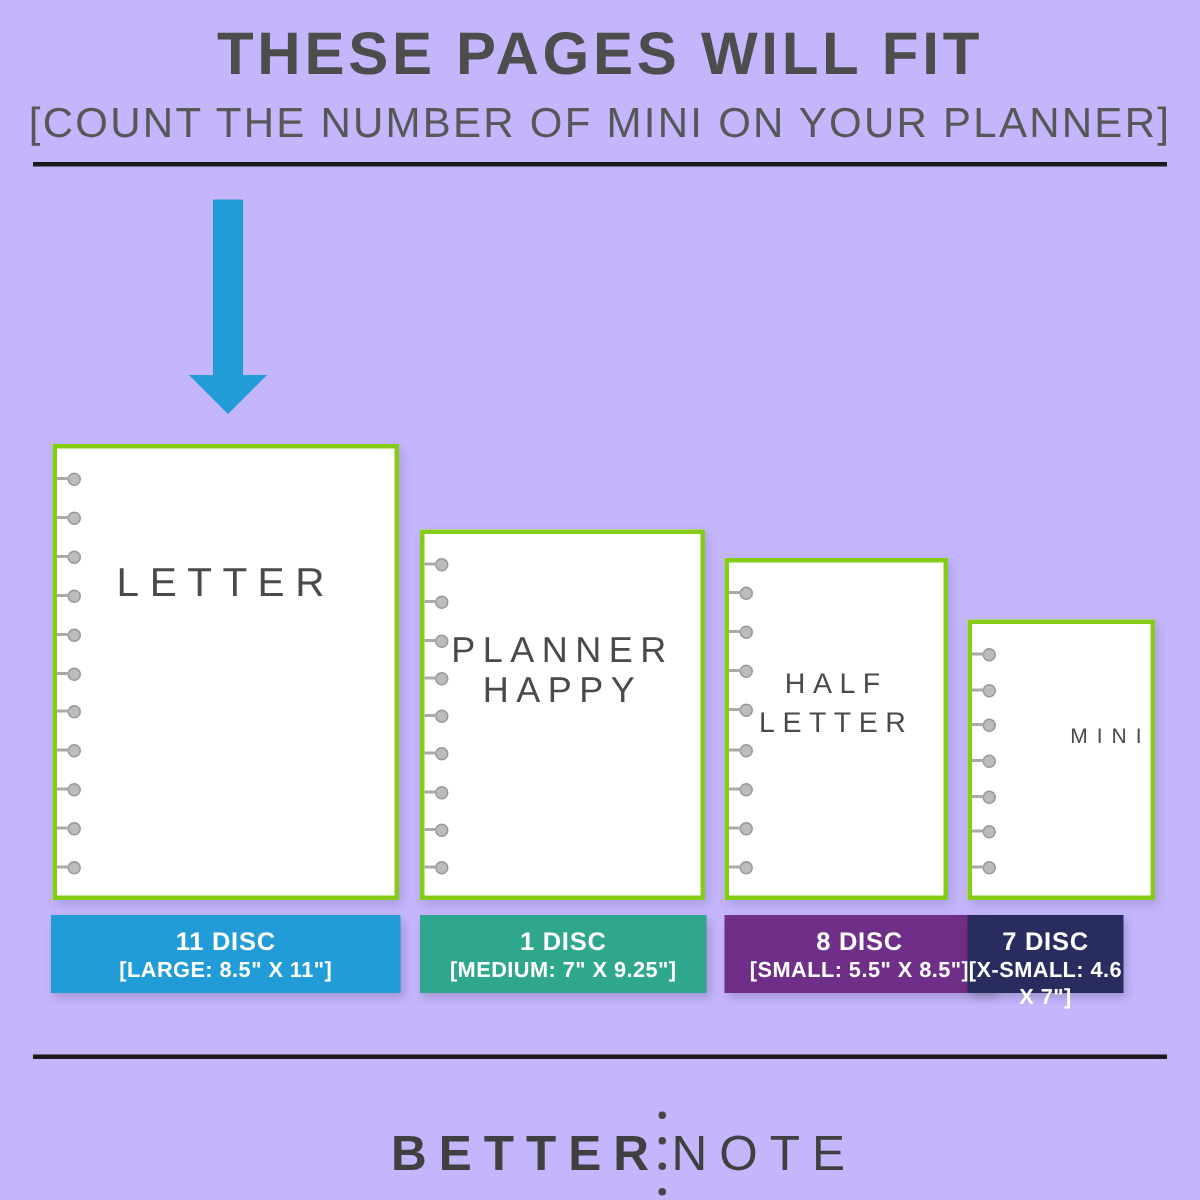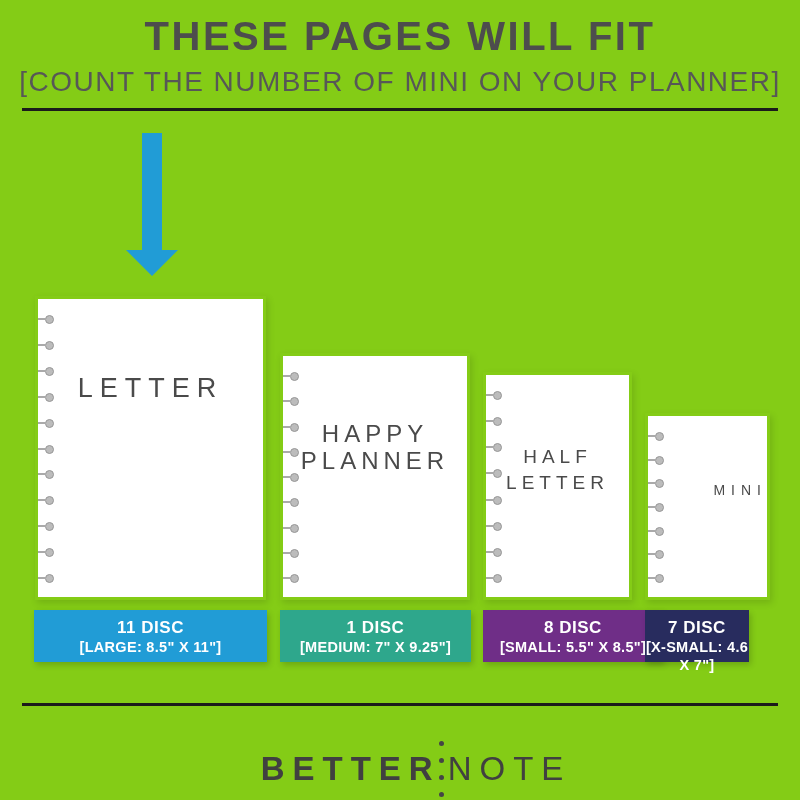--- a/index.html
+++ b/index.html
@@ -1,17 +1,17 @@
 <!DOCTYPE html>
 <html><head>
 <meta charset="utf-8">
 <style>
   html,body{margin:0;padding:0;background:#fff;}
   .canvas{
-    position:relative;width:800px;height:800px;background:#84cc16;
+    position:relative;width:800px;height:800px;background:#c4b5fd;
     font-family:"Liberation Sans", sans-serif;overflow:hidden;
   }
   
   .title{
     position:absolute;top:14px;left:0;width:800px;text-align:center;
     font-size:40px;font-weight:600;letter-spacing:2.5px;color:#4d4d4d;
   }
   .subtitle{
     position:absolute;top:66px;left:0;width:800px;text-align:center;
     font-size:28px;font-weight:400;letter-spacing:1.5px;color:#575757;
@@ -94,22 +94,22 @@
       <span class="disc" style="top: 145.5px;"></span>
       <span class="disc" style="top: 171.4px;"></span>
       <span class="disc" style="top: 197.3px;"></span>
       <span class="disc" style="top: 223.2px;"></span>
       <span class="disc" style="top: 249.1px;"></span>
       <span class="disc" style="top: 275px;"></span>
     </div>
 
   <div class="page" id="page-happy">
     <div class="label">
+      <div>PLANNER</div>
       <div>HAPPY</div>
-      <div>PLANNER</div>
     </div>
   <span class="disc" style="top: 16px;"></span>
       <span class="disc" style="top: 41.25px;"></span>
       <span class="disc" style="top: 66.5px;"></span>
       <span class="disc" style="top: 91.75px;"></span>
       <span class="disc" style="top: 117px;"></span>
       <span class="disc" style="top: 142.25px;"></span>
       <span class="disc" style="top: 167.5px;"></span>
       <span class="disc" style="top: 192.75px;"></span>
       <span class="disc" style="top: 218px;"></span>

